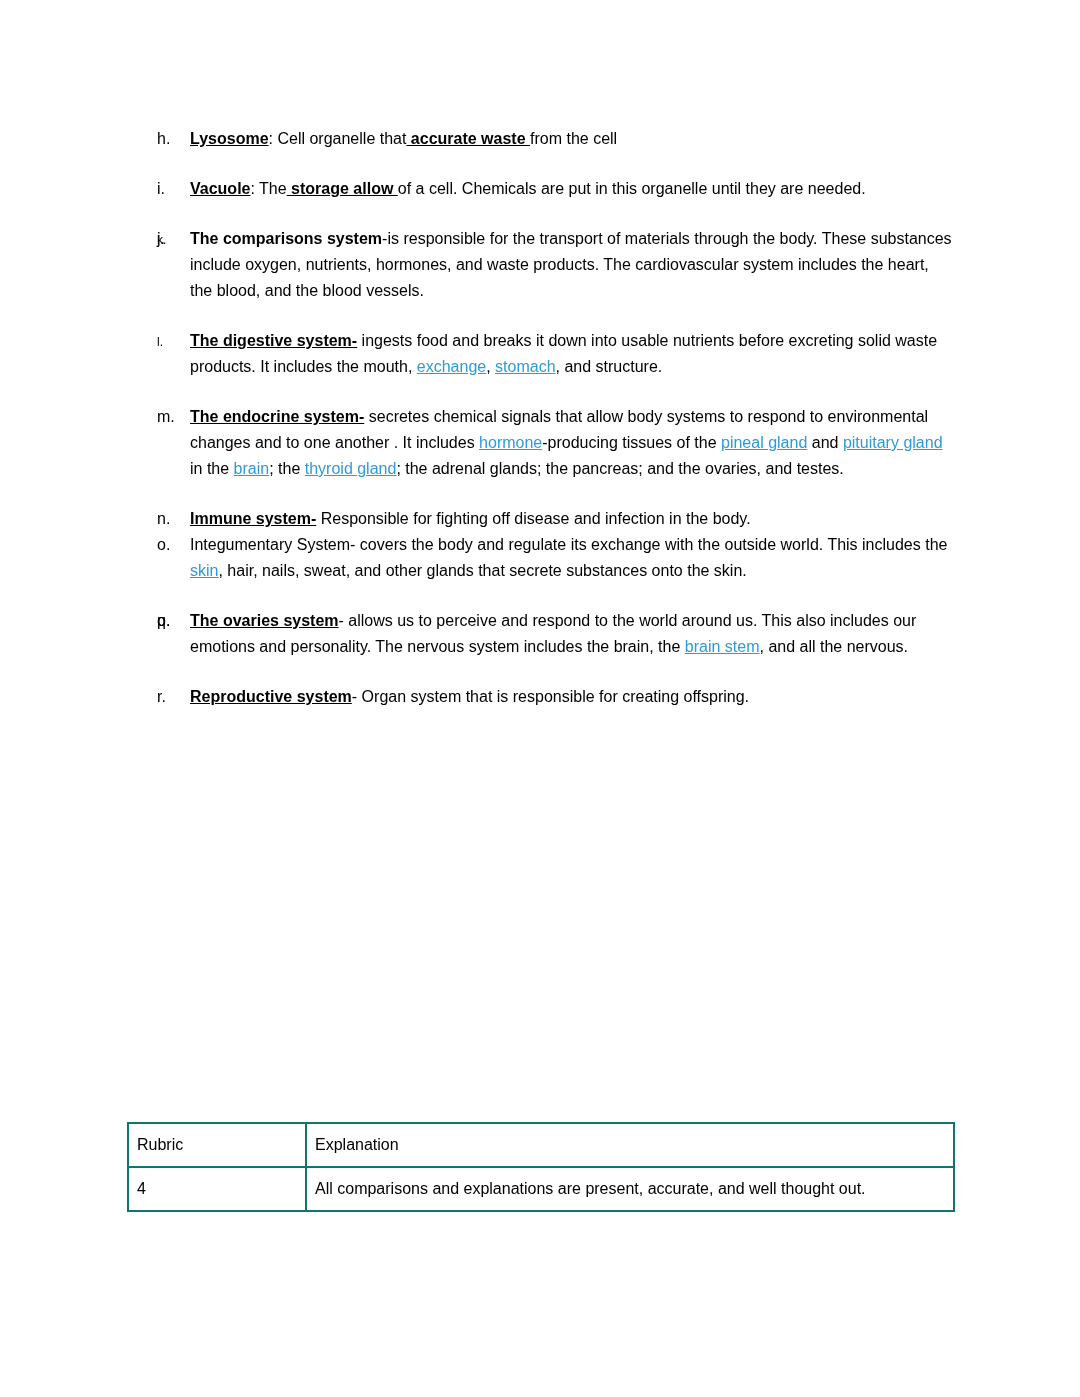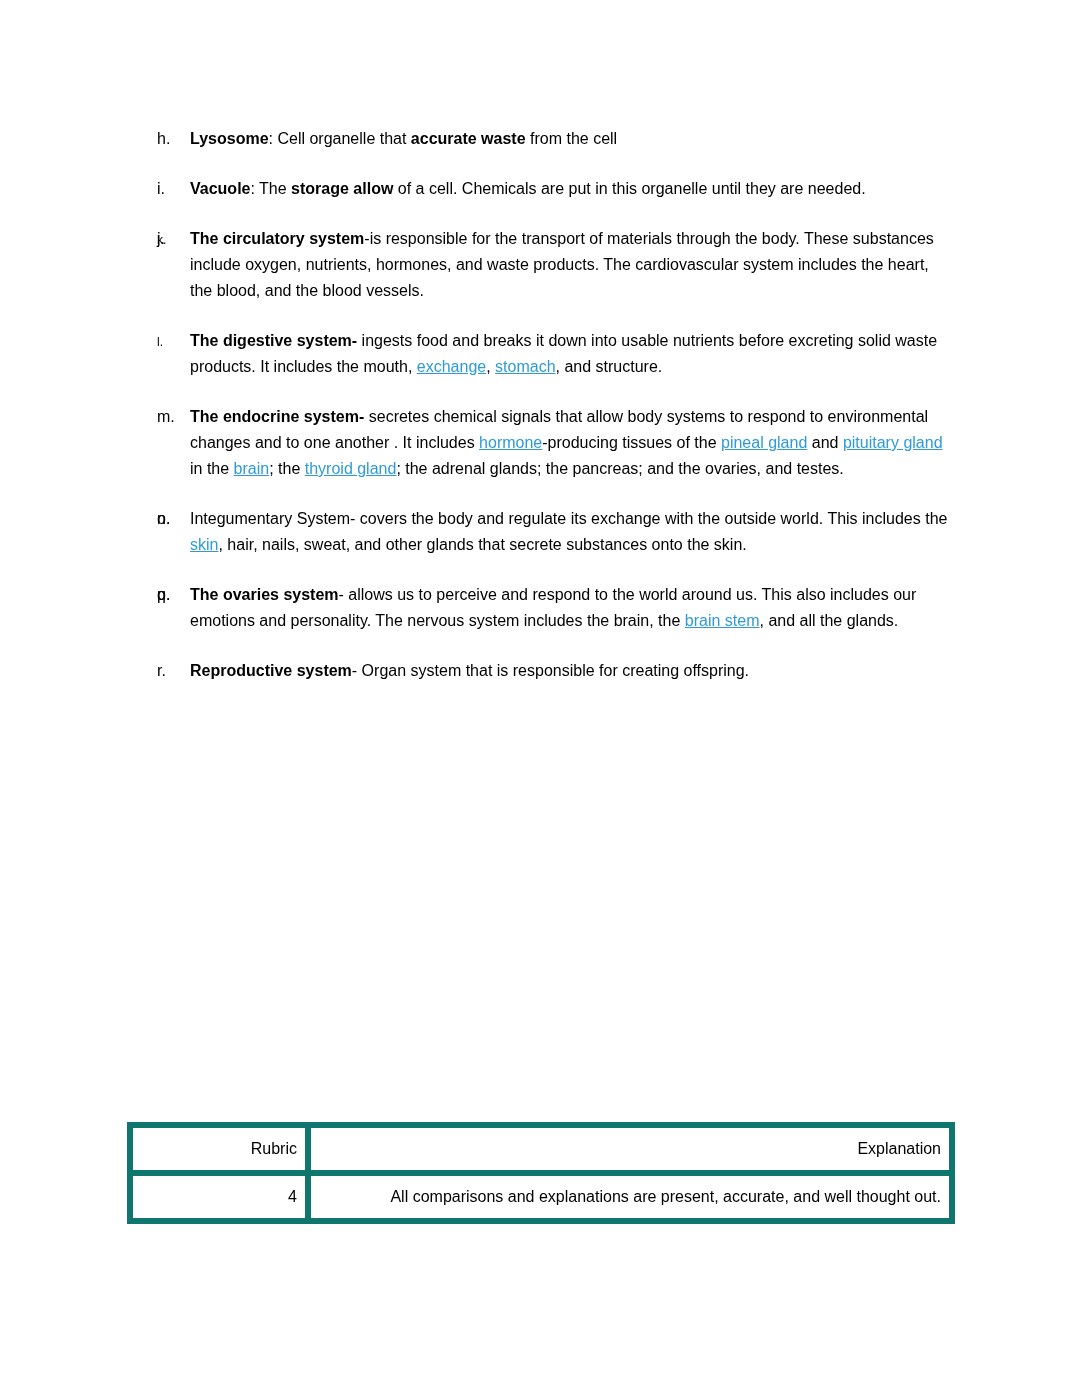--- a/index.html
+++ b/index.html
@@ -34,62 +34,62 @@
     position: absolute;
     left: 2px;
     top: 0;
     line-height: 26px;
   }
   .item.small-marker .marker {
     font-size: 12px;
     top: 1px;
   }
   .b { font-weight: bold; }
-  .u { }
+  .u { text-decoration: underline; }
   .link {
     color: var(--link, #2e9bd6);
     text-decoration: underline;
     cursor: pointer;
   }
   table.rubric {
     position: absolute;
     left: 127px;
     top: 1122px;
     width: 828px;
     border-collapse: collapse;
     table-layout: fixed;
     font-size: 16px;
     line-height: 26px;
   }
   table.rubric col.c1 { width: 178px; }
   table.rubric th, table.rubric td {
-    border: 6px solid #0f766e;
+    border: 2px solid #0f766e;
     padding: 8px 8px 8px 8px;
     vertical-align: top;
-    text-align: right;
+    text-align: left;
     font-weight: normal;
   }
 </style>
 </head>
 <body>
 
 <div class="page">
 
   <div class="content">
 
   <div class="item"><span class="marker">h.</span><span class="text"><span class="b u">Lysosome</span><span>: Cell organelle that</span><span class="b u"> accurate waste </span><span>from the cell</span></span></div>
       <div class="item"><span class="marker">i.</span><span class="text"><span class="b u">Vacuole</span><span>: The</span><span class="b u"> storage allow </span><span>of a cell. Chemicals are put in this organelle until they are needed.</span></span></div>
       <div class="item"><span class="marker">j.</span></div>
-      <div class="item small-marker"><span class="marker">k.</span><span class="text"><span class="b">The circulatory system</span><span>-is responsible for the transport of materials through the body. These substances include oxygen, nutrients, hormones, and waste products. The cardiovascular system includes the heart, the blood, and the blood vessels.</span></span></div>
+      <div class="item small-marker"><span class="marker">k.</span><span class="text"><span class="b">The comparisons system</span><span>-is responsible for the transport of materials through the body. These substances include oxygen, nutrients, hormones, and waste products. The cardiovascular system includes the heart, the blood, and the blood vessels.</span></span></div>
       <div class="item small-marker"><span class="marker">l.</span><span class="text"><span class="b u">The digestive system-</span><span> ingests food and breaks it down into usable nutrients before excreting solid waste products. It includes the mouth, </span><span class="link">exchange</span><span>, </span><span class="link">stomach</span><span>, and structure.</span></span></div>
       <div class="item"><span class="marker">m.</span><span class="text"><span class="b u">The endocrine system-</span><span> secretes chemical signals that allow body systems to respond to environmental changes and to one another . It includes </span><span class="link">hormone</span><span>-producing tissues of the </span><span class="link">pineal gland</span><span> and </span><span class="link">pituitary gland</span><span> in the </span><span class="link">brain</span><span>; the </span><span class="link">thyroid gland</span><span>; the adrenal glands; the pancreas; and the ovaries, and testes.</span></span></div>
-      <div class="item no-gap"><span class="marker">n.</span></div>
+      <div class="item no-gap"><span class="marker">n.</span><span class="text"><span class="b u">Immune system-</span><span> Responsible for fighting off disease and infection in the body.</span></span></div>
       <div class="item"><span class="marker">o.</span><span class="text"><span>Integumentary System- covers the body and regulate its exchange with the outside world. This includes the </span><span class="link">skin</span><span>, hair, nails, sweat, and other glands that secrete substances onto the skin.</span></span></div>
       <div class="item"><span class="marker">p.</span></div>
-      <div class="item"><span class="marker">q.</span><span class="text"><span class="b u">The ovaries system</span><span>- allows us to perceive and respond to the world around us. This also includes our emotions and personality. The nervous system includes the brain, the </span><span class="link">brain stem</span><span>, and all the glands.</span></span></div>
+      <div class="item"><span class="marker">q.</span><span class="text"><span class="b u">The ovaries system</span><span>- allows us to perceive and respond to the world around us. This also includes our emotions and personality. The nervous system includes the brain, the </span><span class="link">brain stem</span><span>, and all the nervous.</span></span></div>
       <div class="item"><span class="marker">r.</span><span class="text"><span class="b u">Reproductive system</span><span>- Organ system that is responsible for creating offspring.</span></span></div>
     </div>
 
   <table class="rubric">
     <colgroup>
         <col class="c1">
         <col>
       </colgroup>
     <thead>
       <tr>

